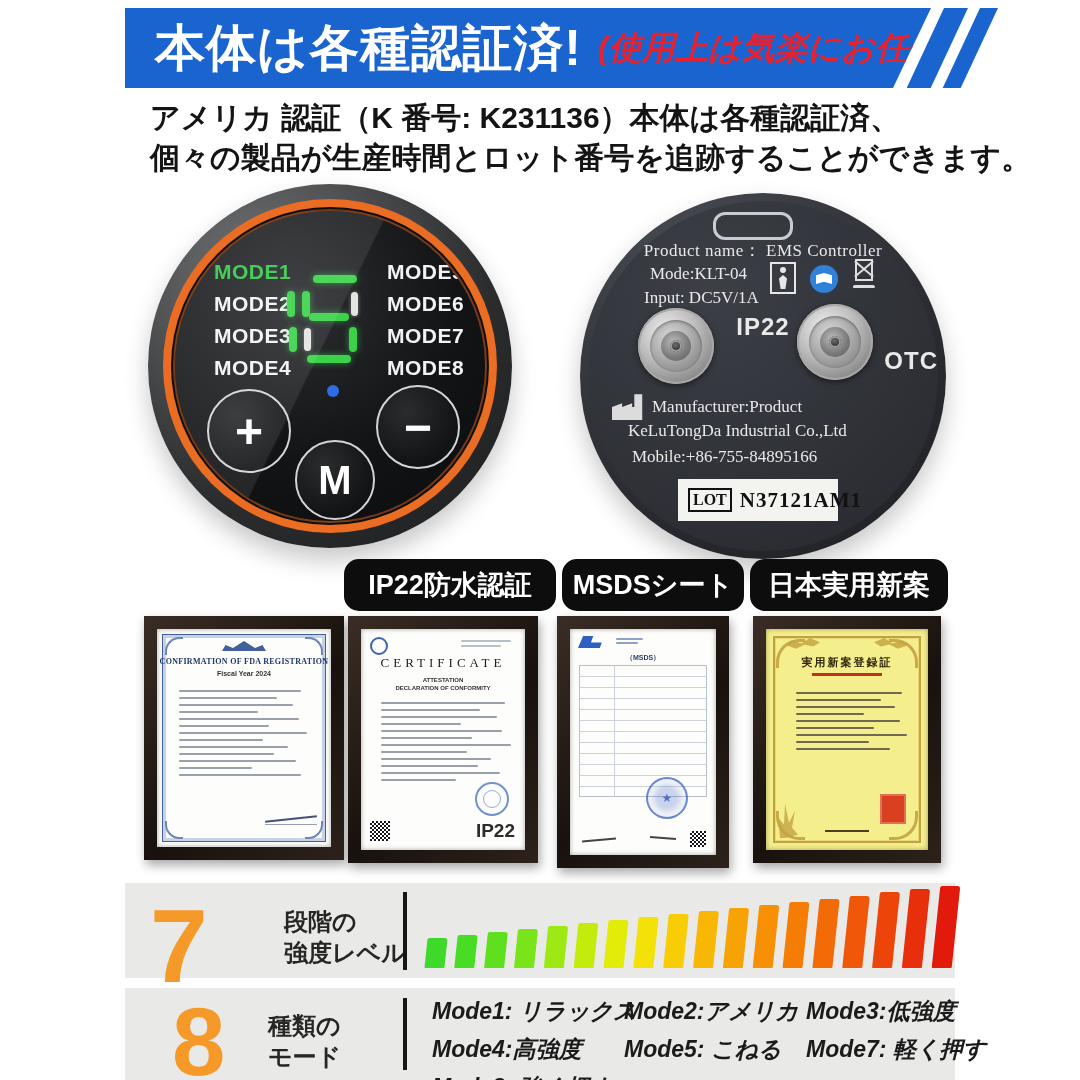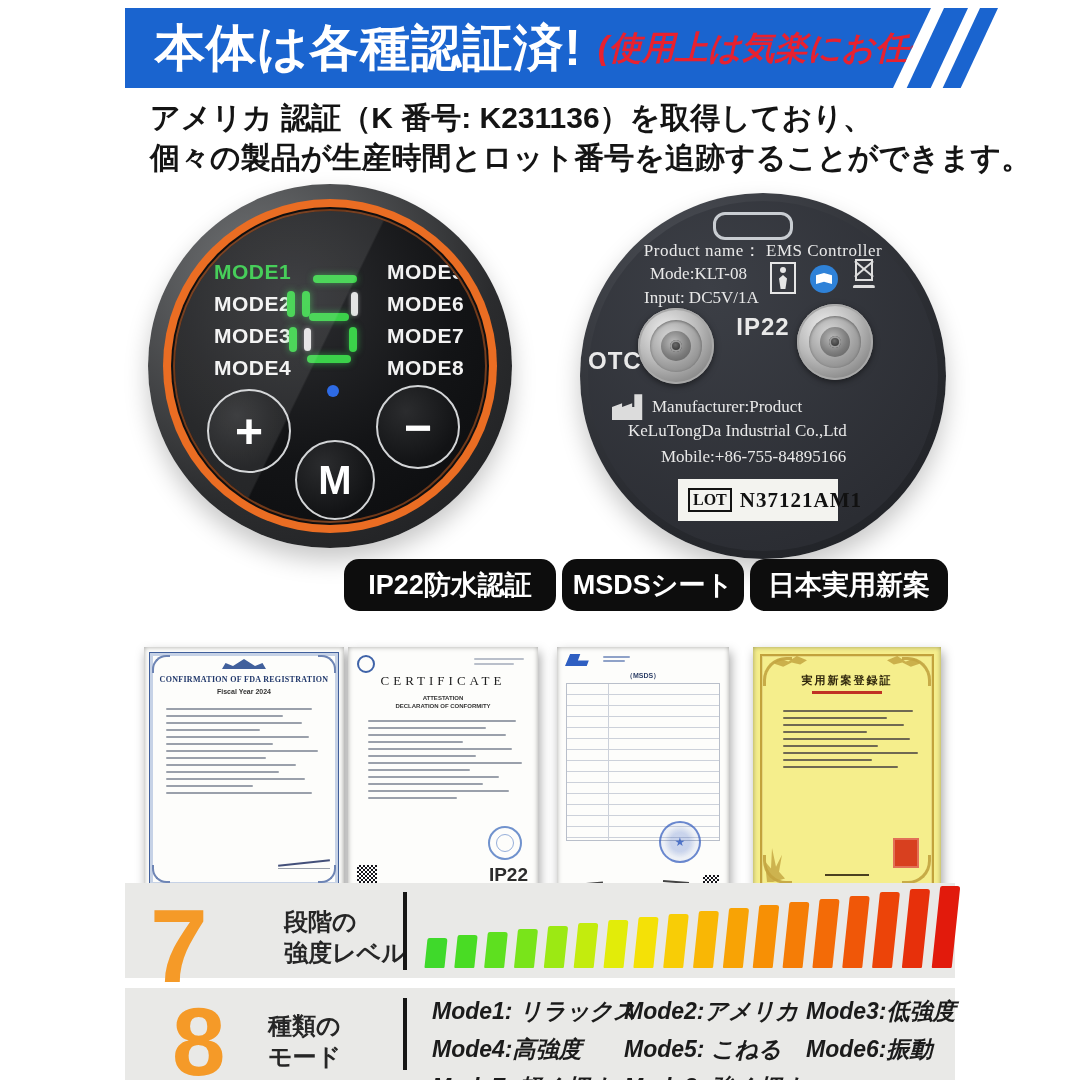--- a/index.html
+++ b/index.html
@@ -74,41 +74,41 @@
   .conn-mid{position:absolute;inset:12px;border-radius:50%;
             background:radial-gradient(circle at 40% 35%,#dadada,#9e9e9e 60%,#7b7b7b);
             box-shadow:inset 0 1px 3px rgba(0,0,0,.4);}
   .conn-in{position:absolute;inset:11px;border-radius:50%;
            background:radial-gradient(circle at 42% 38%,#bcbcbc,#7e7e7e 55%,#595959);}
   .conn-hole{position:absolute;inset:9px;border-radius:50%;
              background:radial-gradient(circle at 45% 40%,#6c6c6c,#2d2d2d 70%);
              box-shadow:inset 0 0 0 2px #9d9d9d;}
   .db-ip{left:0;right:0;top:112px;text-align:center;font-size:24px;font-weight:800;
          font-family:"Liberation Sans",sans-serif;letter-spacing:1px;}
-  .db-otc{left:0;right:0;top:146px;text-align:left;font-size:24px;font-weight:800;
+  .db-otc{left:0;right:0;top:146px;text-align:right;font-size:24px;font-weight:800;
           font-family:"Liberation Sans",sans-serif;letter-spacing:1px;}
   .icon-factory{position:absolute;left:24px;top:192px;width:36px;height:27px;background:#dcdcdc;
                 clip-path:polygon(0 100%,0 52%,28% 38%,28% 52%,56% 38%,56% 52%,62% 52%,62% 5%,84% 5%,84% 100%);}
   .db-mfg1{left:64px;top:196px;font-size:17px;}
   .db-mfg2{left:40px;top:220px;font-size:17px;}
-  .db-mobile{left:73px;top:246px;font-size:17px;text-align:right;}
+  .db-mobile{left:44px;top:246px;font-size:17px;text-align:right;}
   .db-lot{position:absolute;left:90px;top:278px;width:160px;height:42px;background:#f3f3ef;
           display:flex;align-items:center;gap:8px;padding:0 10px;box-sizing:border-box;color:#111;}
   .lot-box{border:2px solid #111;font-size:16px;font-weight:700;padding:0 3px;line-height:20px;}
   .lot-num{font-size:21px;font-weight:700;letter-spacing:1px;}
 
   
   .badge{position:absolute;top:559px;height:52px;background:#0d0d0d;border-radius:15px;color:#ffffff;
          font-size:27px;font-weight:800;display:flex;align-items:center;justify-content:center;box-sizing:border-box;}
   .badge1{left:134px;width:200px;} .badge2{left:344px;width:212px;}
   .badge3{left:562px;width:182px;text-align:center;} .badge4{left:750px;width:198px;}
 
   
-  .frame{position:absolute;top:647px;background:linear-gradient(135deg,#3b2d25,#18110d 55%,#2d221b);
-         box-sizing:border-box;box-shadow:2px 5px 10px rgba(0,0,0,.35);}
+  .frame{position:absolute;top:616px;background:linear-gradient(135deg,#3b2d25,#18110d 55%,#2d221b);
+         padding:13px;box-sizing:border-box;box-shadow:2px 5px 10px rgba(0,0,0,.35);}
   .frame1{left:144px;width:200px;height:244px;}
   .frame2{left:348px;width:190px;height:247px;}
   .frame3{left:557px;width:172px;height:252px;}
   .frame4{left:753px;width:188px;height:247px;}
   .paper{position:relative;width:100%;height:100%;background:#fdfdfb;overflow:hidden;
          box-shadow:inset 0 0 5px rgba(0,0,0,.35);}
   .ph-line{height:2px;background:#9aa0ab;margin:5px 10px 0 10px;border-radius:1px;}
   .lines-dark .ph-line{background:#6f6952;}
 
   .p1-border{position:absolute;inset:5px;border:1px solid #41609c;box-shadow:0 0 0 3px #c6d2e6 inset;}
@@ -199,21 +199,21 @@
 <div class="canvas">
 
   <div class="banner">
     <span class="banner-title">本体は各種認証済!</span>
     <span class="banner-sub">(使用上は気楽にお任せる)</span>
   </div>
   <div class="stripe stripe1"></div>
   <div class="stripe stripe2"></div>
 
   <div class="desc">
-    <div>アメリカ 認証（K 番号: K231136）を取得しており、</div>
+    <div>アメリカ 認証（K 番号: K231136）本体は各種認証済、</div>
     <div>個々の製品が生産時間とロット番号を追跡することができます。</div>
   </div>
 
   <div class="dev-front">
     <div class="df-orange">
       <div class="df-gap">
         <div class="df-face">
           <span class="mode-label ml active" style="top:49px">MODE1</span>
           <span class="mode-label ml" style="top:81px">MODE2</span>
           <span class="mode-label ml" style="top:113px">MODE3</span>
@@ -242,21 +242,21 @@
           <div class="df-gloss"></div>
         </div>
       </div>
     </div>
   </div>
 
   <div class="dev-back">
     <div class="db-face">
       <div class="db-usb"></div>
       <div class="db-line db-product">Product name：  EMS Controller</div>
-      <div class="db-line db-model">Mode:KLT-08</div>
+      <div class="db-line db-model">Mode:KLT-04</div>
       <div class="db-line db-input">Input: DC5V/1A</div>
 
       <div class="icon-person"></div>
       <div class="icon-manual"></div>
       <div class="icon-weee">
         <div class="bin"></div>
           <div class="x1"></div>
           <div class="x2"></div>
           <div class="bar"></div>
       </div>
@@ -434,18 +434,17 @@
     <div>種類の</div>
     <div>モード</div>
   </div>
   <div class="strip-divider div8"></div>
   <div class="modes-grid">
     <div class="mode-item">Mode1: リラックス</div>
     <div class="mode-item">Mode2:アメリカ</div>
     <div class="mode-item">Mode3:低強度</div>
     <div class="mode-item">Mode4:高強度</div>
     <div class="mode-item">Mode5: こねる</div>
-    <div class="mode-item">Mode6:振動</div>
     <div class="mode-item">Mode7: 軽く押す</div>
     <div class="mode-item">Mode8: 強く押す</div>
   </div>
 
 </div>
 
 </body></html>

